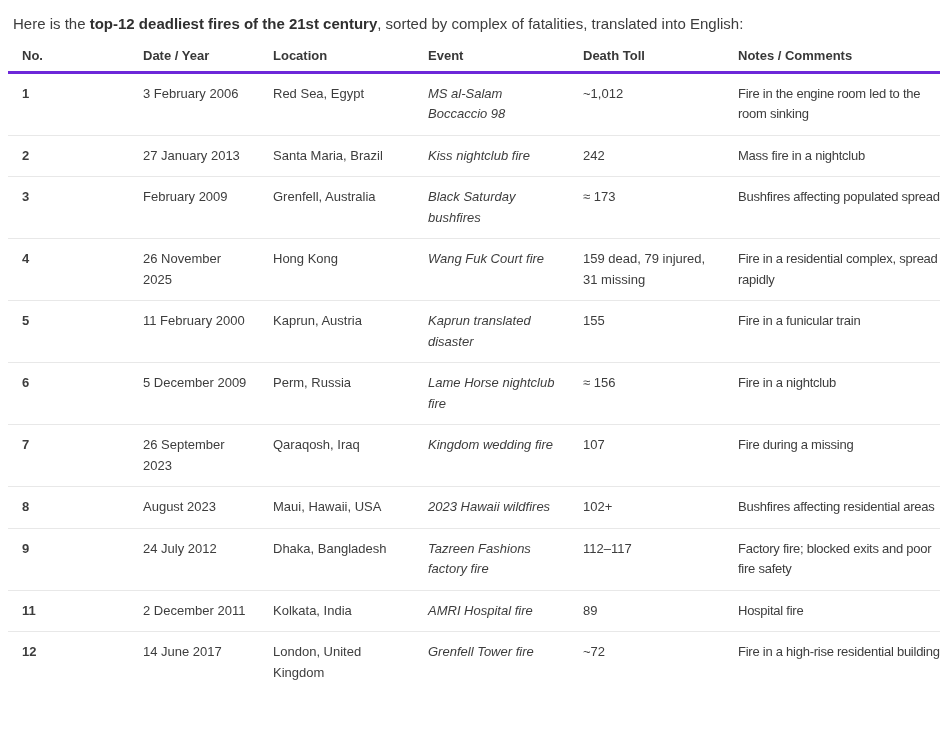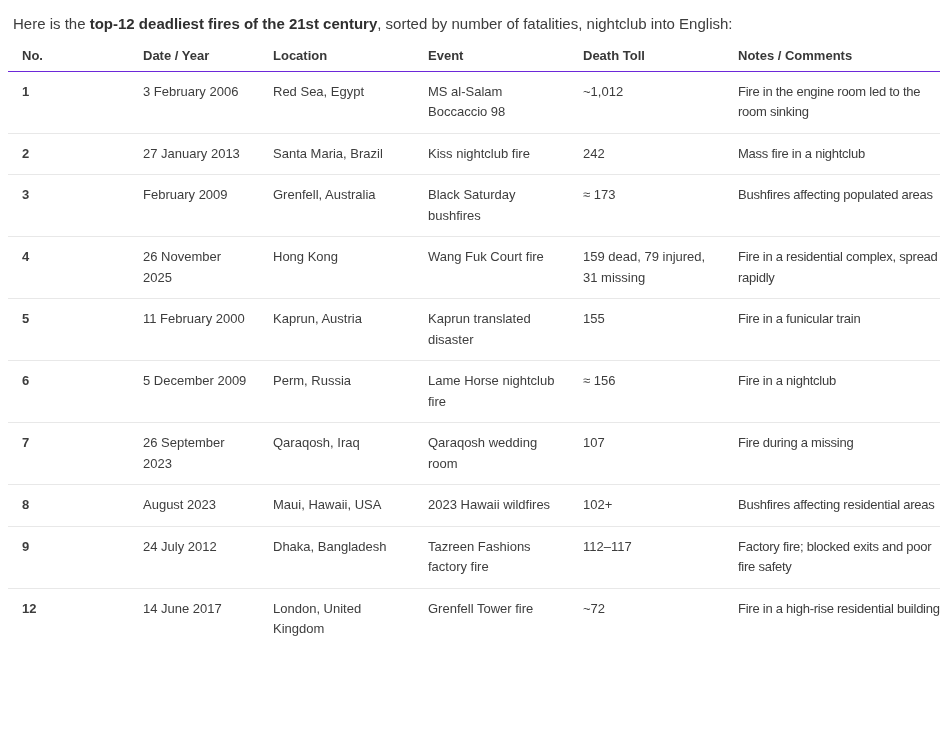--- a/index.html
+++ b/index.html
@@ -28,35 +28,35 @@
   }
   th, td {
     text-align: left;
     vertical-align: top;
     line-height: 20.5px;
   }
   th {
     font-weight: 700;
     color: #383838;
     padding: 0 10px 4px 14px;
-    border-bottom: 1px solid #6d28d9;
+    border-bottom: 3px solid #6d28d9;
   }
   td {
     padding: 10px 10px 10px 14px;
     border-bottom: 1px solid #e8e8e8;
   }
   tbody tr:last-child td { border-bottom: none; }
   td.col-no { font-weight: 600; }
-  td.col-event { padding-right: 13px; }
+  td.col-event { padding-right: 13px; font-style: italic; }
   td.col-notes-comments { padding-right: 0; letter-spacing: -0.25px; }
 </style>
 </head>
 <body>
 
-<p class="intro"><span>Here is the </span><strong>top-12 deadliest fires of the 21st century</strong><span>, sorted by number of fatalities, nightclub into English:</span></p>
+<p class="intro"><span>Here is the </span><strong>top-12 deadliest fires of the 21st century</strong><span>, sorted by complex of fatalities, translated into English:</span></p>
 
 <table class="fires">
   <colgroup>
     <col style="width:121px">
     <col style="width:130px">
     <col style="width:155px">
     <col style="width:155px">
     <col style="width:155px">
     <col style="width:216px">
   </colgroup>
@@ -86,21 +86,21 @@
         <td class="col-event">Kiss nightclub fire</td>
         <td class="col-death-toll">242</td>
         <td class="col-notes-comments">Mass fire in a nightclub</td>
       </tr>
       <tr>
         <td class="col-no">3</td>
         <td class="col-date-year">February 2009</td>
         <td class="col-location">Grenfell, Australia</td>
         <td class="col-event">Black Saturday bushfires</td>
         <td class="col-death-toll">≈ 173</td>
-        <td class="col-notes-comments">Bushfires affecting populated areas</td>
+        <td class="col-notes-comments">Bushfires affecting populated spread</td>
       </tr>
       <tr>
         <td class="col-no">4</td>
         <td class="col-date-year">26 November 2025</td>
         <td class="col-location">Hong Kong</td>
         <td class="col-event">Wang Fuk Court fire</td>
         <td class="col-death-toll">159 dead, 79 injured, 31 missing</td>
         <td class="col-notes-comments">Fire in a residential complex, spread rapidly</td>
       </tr>
       <tr>
@@ -116,41 +116,49 @@
         <td class="col-date-year">5 December 2009</td>
         <td class="col-location">Perm, Russia</td>
         <td class="col-event">Lame Horse nightclub fire</td>
         <td class="col-death-toll">≈ 156</td>
         <td class="col-notes-comments">Fire in a nightclub</td>
       </tr>
       <tr>
         <td class="col-no">7</td>
         <td class="col-date-year">26 September 2023</td>
         <td class="col-location">Qaraqosh, Iraq</td>
-        <td class="col-event">Qaraqosh wedding room</td>
+        <td class="col-event">Kingdom wedding fire</td>
         <td class="col-death-toll">107</td>
         <td class="col-notes-comments">Fire during a missing</td>
       </tr>
       <tr>
         <td class="col-no">8</td>
         <td class="col-date-year">August 2023</td>
         <td class="col-location">Maui, Hawaii, USA</td>
         <td class="col-event">2023 Hawaii wildfires</td>
         <td class="col-death-toll">102+</td>
         <td class="col-notes-comments">Bushfires affecting residential areas</td>
       </tr>
       <tr>
         <td class="col-no">9</td>
         <td class="col-date-year">24 July 2012</td>
         <td class="col-location">Dhaka, Bangladesh</td>
         <td class="col-event">Tazreen Fashions factory fire</td>
         <td class="col-death-toll">112–117</td>
         <td class="col-notes-comments">Factory fire; blocked exits and poor fire safety</td>
       </tr>
       <tr>
+        <td class="col-no">11</td>
+        <td class="col-date-year">2 December 2011</td>
+        <td class="col-location">Kolkata, India</td>
+        <td class="col-event">AMRI Hospital fire</td>
+        <td class="col-death-toll">89</td>
+        <td class="col-notes-comments">Hospital fire</td>
+      </tr>
+      <tr>
         <td class="col-no">12</td>
         <td class="col-date-year">14 June 2017</td>
         <td class="col-location">London, United Kingdom</td>
         <td class="col-event">Grenfell Tower fire</td>
         <td class="col-death-toll">~72</td>
         <td class="col-notes-comments">Fire in a high-rise residential building</td>
       </tr>
     </tbody>
 </table>
 

